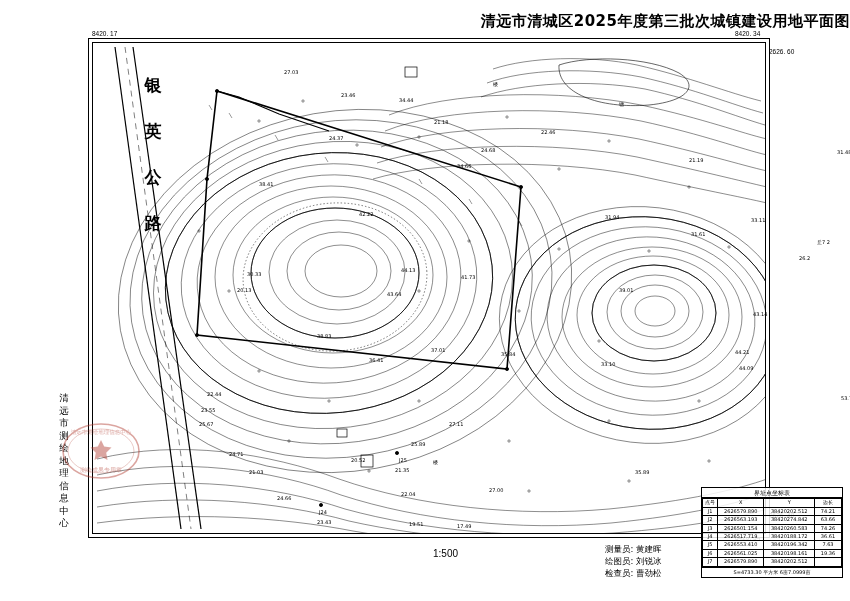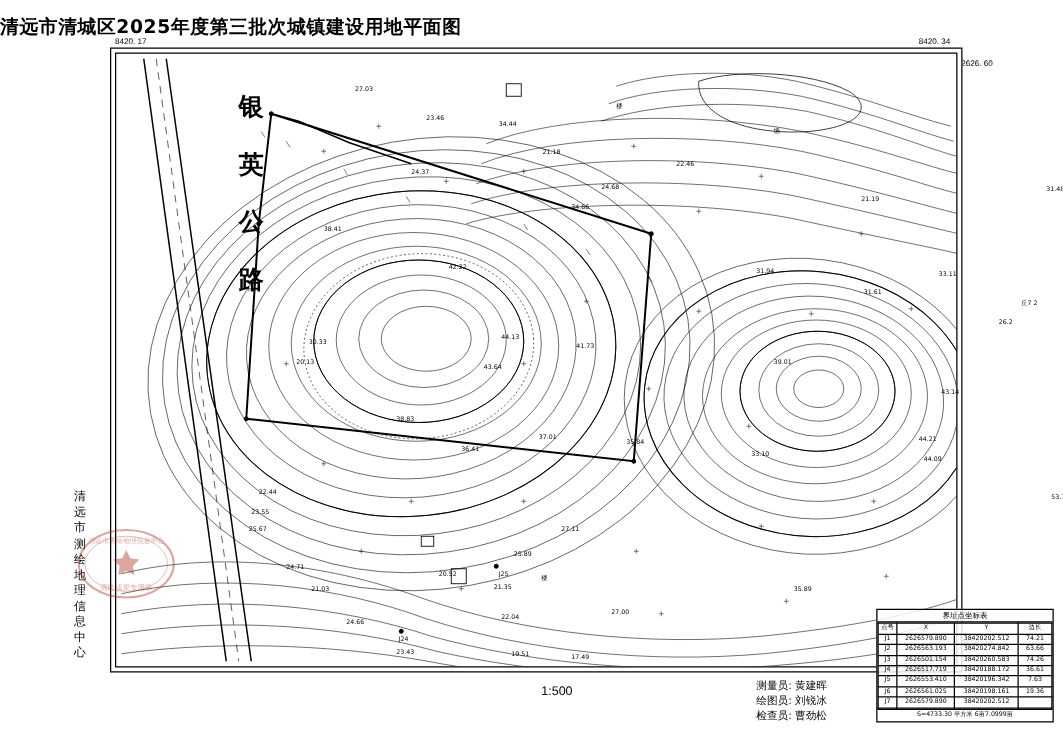--- a/index.html
+++ b/index.html
@@ -5,21 +5,21 @@
   html,body{margin:0;padding:0;}
   body{
     width:850px;height:601px;background:#ffffff;
     font-family:"Liberation Sans","DejaVu Sans",sans-serif;
     color:#000;position:relative;overflow:hidden;
   }
   .page{position:absolute;left:0;top:0;width:850px;height:601px;}
 
   
   .title{
-    position:absolute;left:0;top:12px;width:850px;text-align:left;
+    position:absolute;left:0;top:12px;width:850px;text-align:right;
     font-size:15px;font-weight:bold;letter-spacing:.5px;
     font-family:"DejaVu Sans","Liberation Sans",sans-serif;
   }
 
   
   .frame{
     position:absolute;left:88px;top:38px;width:680px;height:498px;
     border:1px solid #000;background:#fff;
   }
   .frame-inner{
@@ -47,23 +47,22 @@
     position:absolute;left:405px;top:548px;font-size:10px;margin-left:28px;
   }
   .bottom-right{
     position:absolute;left:605px;top:543px;font-size:8.5px;line-height:12px;
     font-family:"DejaVu Sans","Liberation Sans",sans-serif;
   }
 
   
   .road-text{
     position:absolute;left:140px;top:62px;width:26px;
-    font-size:20px;font-weight:bold;line-height:46px;text-align:center;
-    font-family:"DejaVu Sans","Liberation Sans",sans-serif;
-    margin-left:48px;
+    font-size:17px;font-weight:bold;line-height:46px;text-align:center;
+    font-family:"DejaVu Sans","Liberation Sans",sans-serif;
   }
 
   
   .inst-text{
     position:absolute;left:57px;top:392px;width:14px;
     font-size:9.5px;line-height:12.5px;text-align:center;
     font-family:"DejaVu Sans","Liberation Sans",sans-serif;
   }
 
   

